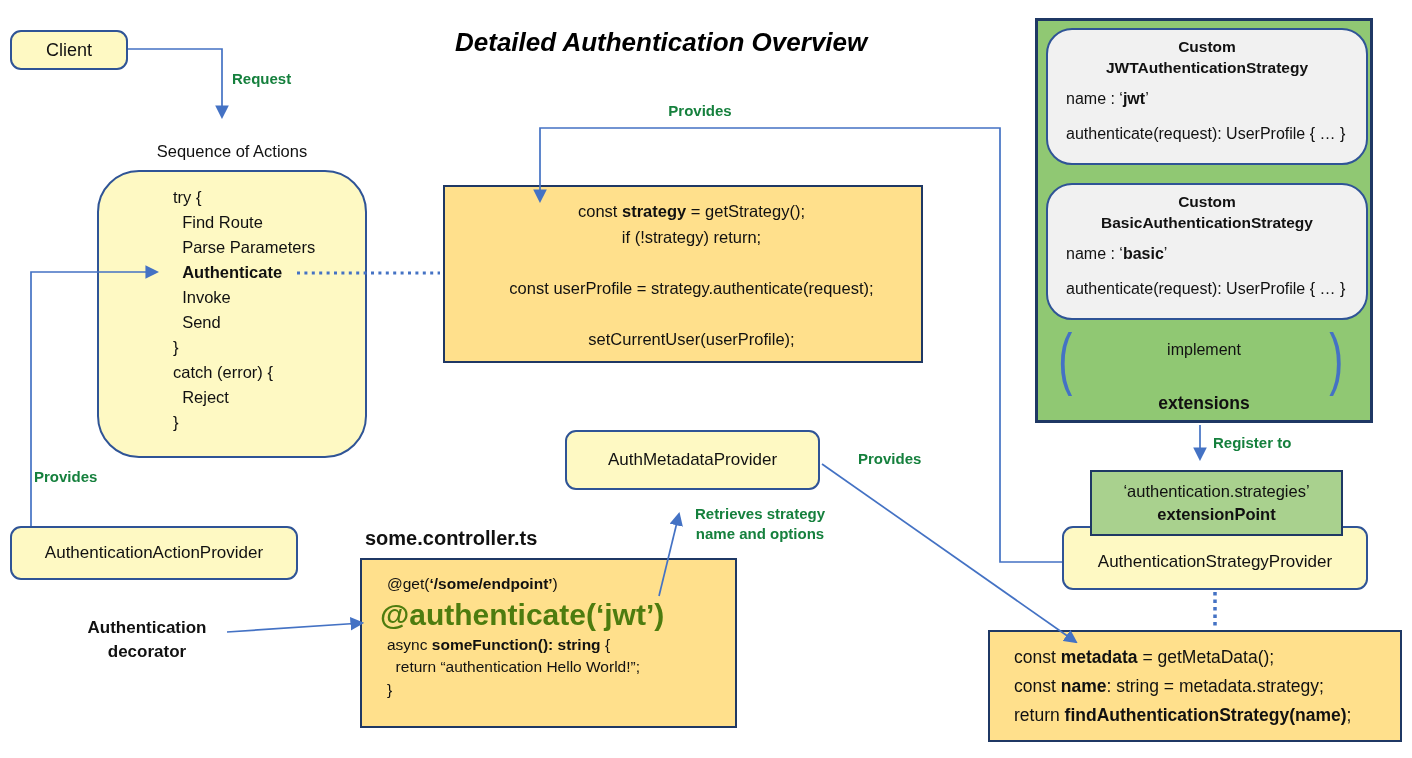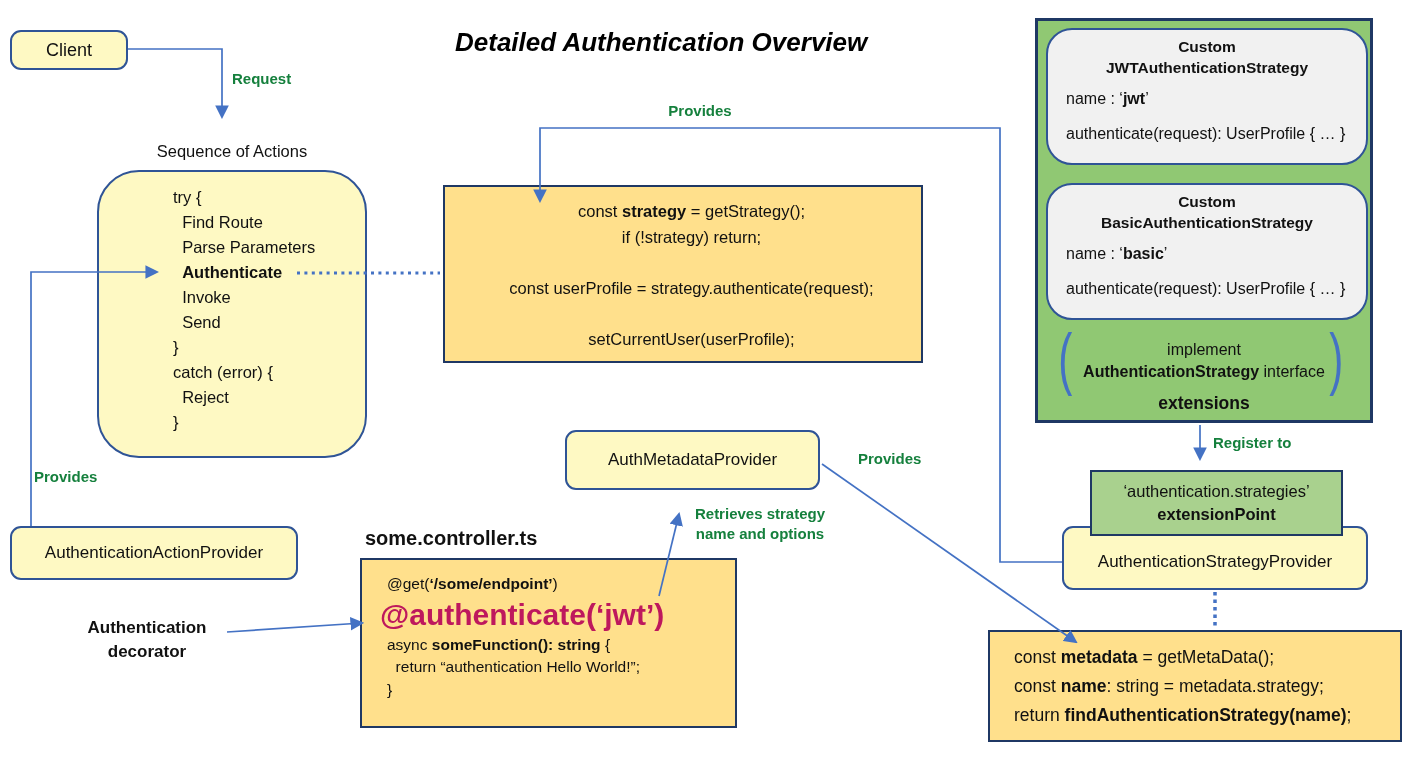--- a/index.html
+++ b/index.html
@@ -22,21 +22,21 @@
   .title{font-size:26px;font-weight:700;color:#000;font-style:italic;}
   .vcenter{display:flex;align-items:center;justify-content:center;}
   
   .seq-code{font-size:16.5px;line-height:25px;}
   
   .midcode{font-size:16.5px;line-height:25.6px;}
   
   .metacode{font-size:17.5px;line-height:29px;}
   
   .ctrl-small{font-size:15.5px;line-height:22.5px;}
-  .ctrl-big{font-size:30px;font-weight:700;color:#be185d;letter-spacing:0px;line-height:38px;}
+  .ctrl-big{font-size:30px;font-weight:700;color:#4d7c0f;letter-spacing:0px;line-height:38px;}
   
   .card-title{font-weight:700;font-size:15.5px;line-height:21px;text-align:center;padding-top:6px;}
   .card-line{font-size:16px;padding-left:18px;white-space:pre;}
   .bracket{
     position:absolute;color:#4472c4;font-size:68px;line-height:68px;font-weight:400;
     transform:scaleX(0.62);transform-origin:center;
   }
   svg.wires{position:absolute;left:0;top:0;pointer-events:none;}
 </style>
 </head>
@@ -104,21 +104,20 @@
         <div>BasicAuthenticationStrategy</div>
       </div>
       <div class="card-line" style="margin-top:12px;"><span>name : ‘</span><span class="b">basic</span><span>’</span></div>
       <div class="card-line" style="margin-top:17px;">authenticate(request): UserProfile { … }</div>
     </div>
 
     <span class="bracket" style="left:16px;top:303px;">(</span>
     <span class="bracket" style="right:22px;top:303px;">)</span>
     <div class="abs center" style="left:0;top:318px;width:100%;font-size:16px;line-height:21.5px;">
       <div>implement</div>
-      <div><span class="b">AuthenticationStrategy</span><span> interface</span></div>
     </div>
     <div class="abs center" style="left:0;top:372px;width:100%;font-size:17.5px;font-weight:700;">extensions</div>
   </div>
 
   <div class="abs blue-label" style="left:1213px;top:434px;">Register to</div>
 
   <div class="abs gray-round vcenter" style="left:1062px;top:526px;width:306px;height:64px;font-size:17px;padding-top:8px;">
     <span>AuthenticationStrategyProvider</span>
   </div>
 

